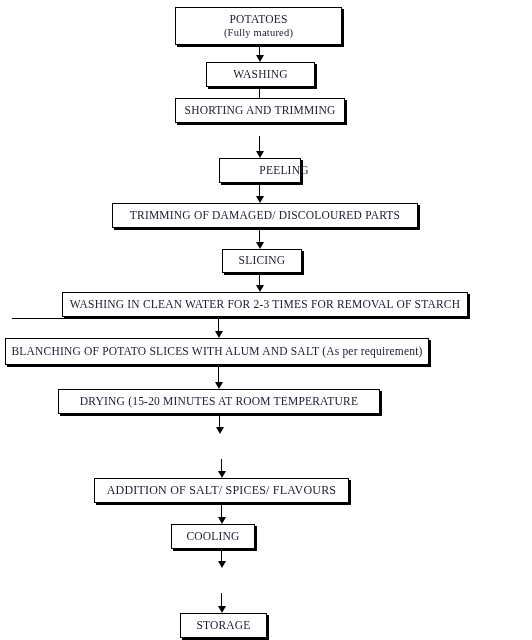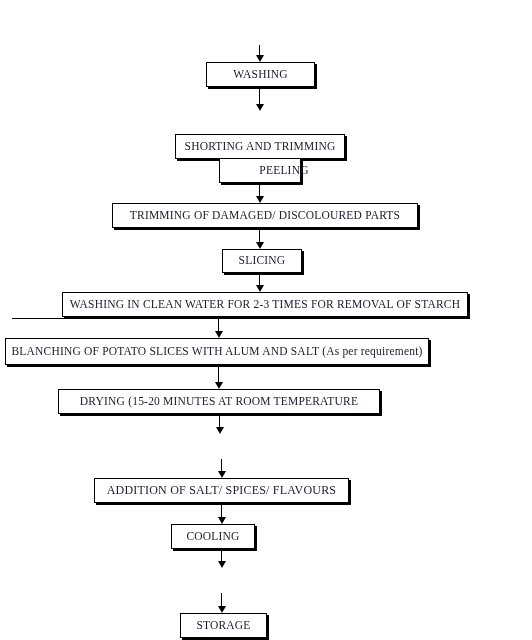--- a/index.html
+++ b/index.html
@@ -86,26 +86,32 @@
     <div class="connector" style="left: 219px; top: 414px; height: 14px;"></div>
     <div class="arrowhead" style="left: 215.5px; top: 427px;"></div>
     <div class="connector" style="left: 221px; top: 459px; height: 13px;"></div>
     <div class="arrowhead" style="left: 217.5px; top: 471px;"></div>
     <div class="connector" style="left: 221px; top: 503px; height: 15px;"></div>
     <div class="arrowhead" style="left: 217.5px; top: 517px;"></div>
     <div class="connector" style="left: 221px; top: 549px; height: 13px;"></div>
     <div class="arrowhead" style="left: 217.5px; top: 561px;"></div>
     <div class="connector" style="left: 221px; top: 593px; height: 14px;"></div>
     <div class="arrowhead" style="left: 217.5px; top: 606px;"></div>
+    <div class="node" style="left: 175px; top: 7px; width: 167px; height: 38px;">
+      <div>
+        <span class="label" style="font-size: 11.5px;">POTATOES</span>
+        <span class="sub" style="font-size: 10.5px;">(Fully matured)</span>
+      </div>
+    </div>
     <div class="node" style="left: 206px; top: 62px; width: 109px; height: 25px; text-align: center;">
       <div>
         <span class="label" style="font-size: 11.5px;">WASHING</span>
       </div>
     </div>
-    <div class="node" style="left: 175px; top: 98px; width: 170px; height: 25px; margin-top: 36px;">
+    <div class="node" style="left: 175px; top: 98px; width: 170px; height: 25px;">
       <div>
         <span class="label" style="font-size: 11.5px;">SHORTING AND TRIMMING</span>
       </div>
     </div>
     <div class="node" style="left: 219px; top: 158px; width: 82px; height: 25px; padding-left: 48px;">
       <div>
         <span class="label" style="font-size: 11.5px;">PEELING</span>
       </div>
     </div>
     <div class="node" style="left: 112px; top: 203px; width: 306px; height: 25px;">

